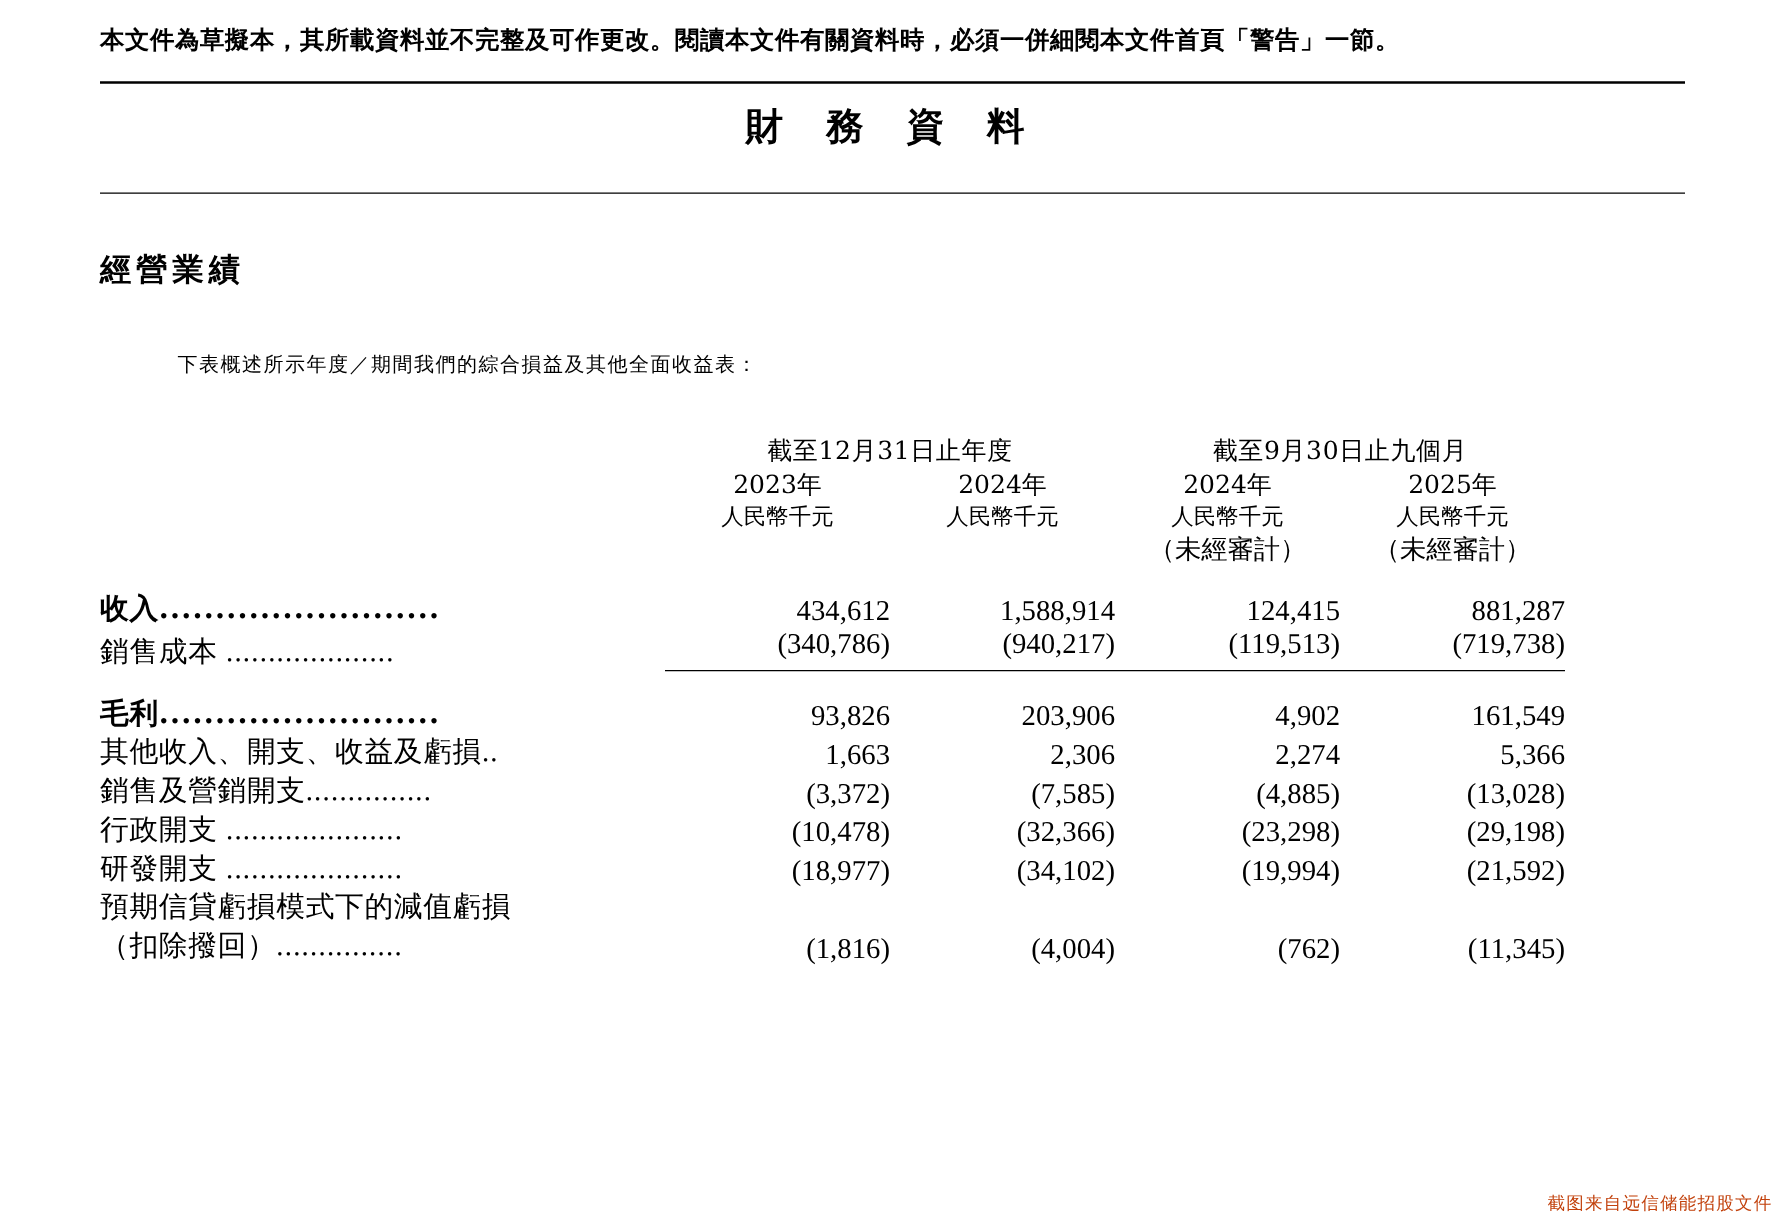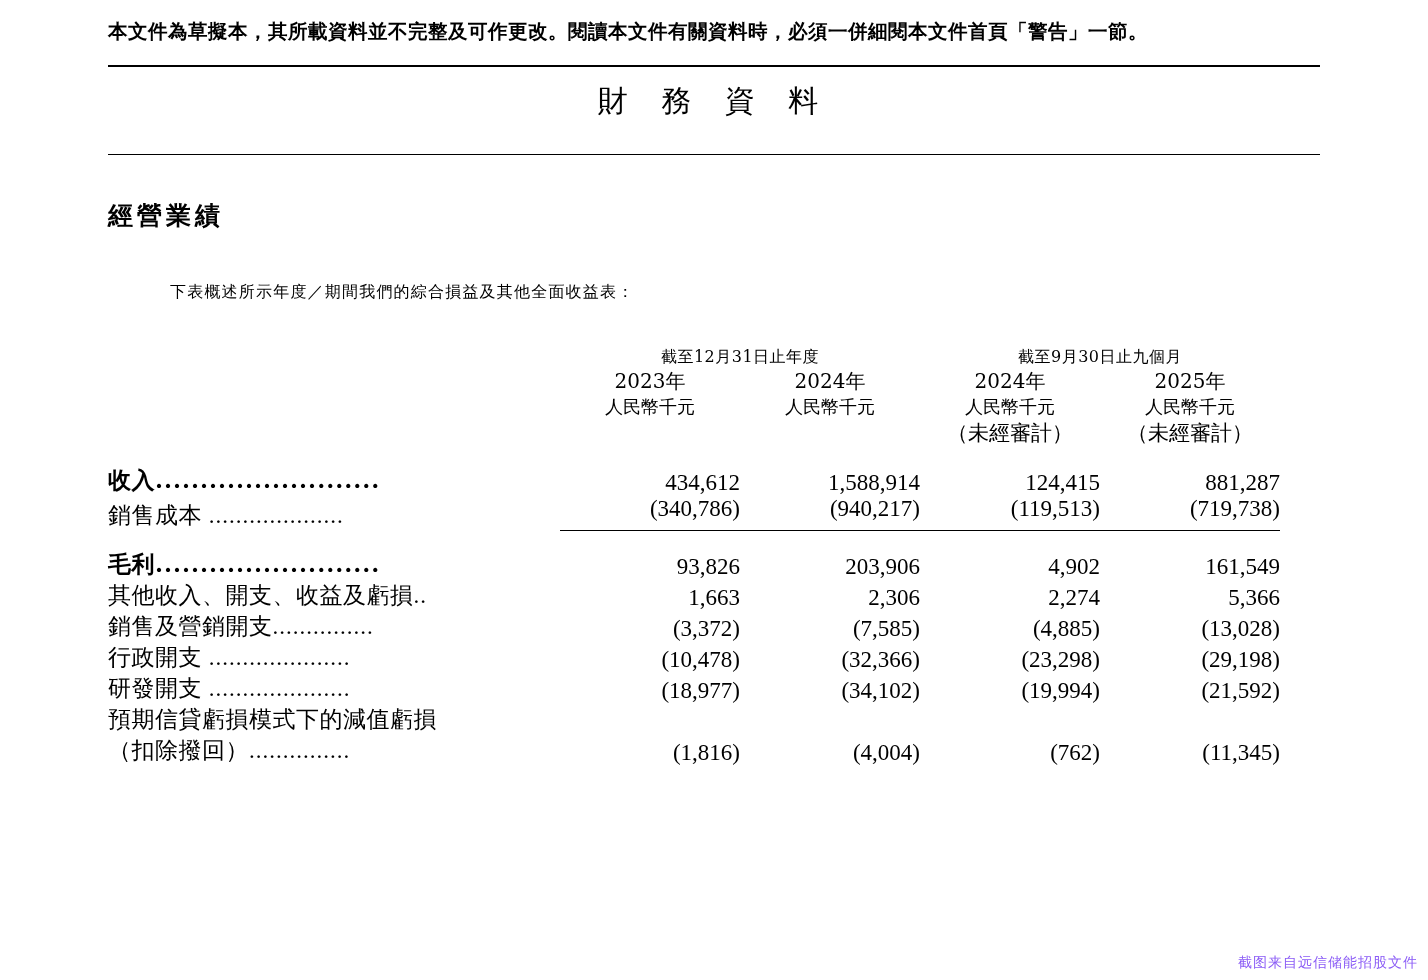--- a/index.html
+++ b/index.html
@@ -13,41 +13,41 @@
     font-family: "Liberation Serif", serif;
     color: #000000;
     position: relative;
     overflow: hidden;
   }
   .page {
     position: relative;
     width: 1428px;
     height: 980px;
     box-sizing: border-box;
-    padding: 0 108px;
+    padding: 0 80px;
   }
   .draft-note {
     font-family: "DejaVu Serif", serif;
     font-weight: bold;
     font-size: 19.5px;
     letter-spacing: 0.5px;
     padding-top: 18px;
     white-space: nowrap;
   }
   .rule {
     border-top: 2px solid #000;
     margin-top: 20px;
   }
   .rule.thin {
     border-top: 1.5px solid #000;
   }
   .doc-title {
     text-align: center;
     font-family: "DejaVu Serif", serif;
-    font-weight: normal;
+    font-weight: bold;
     font-size: 30px;
     letter-spacing: 12px;
     padding: 14px 0 12px 0;
   }
   .section-heading {
     font-family: "DejaVu Serif", serif;
     font-weight: bold;
     font-size: 25px;
     letter-spacing: 4px;
     margin-top: 44px;
@@ -71,21 +71,21 @@
 
   table.fin td, table.fin th {
     padding: 0;
     vertical-align: bottom;
     font-weight: normal;
   }
   .grp-head {
     text-align: center;
     font-family: "DejaVu Serif", serif;
     font-weight: bold;
-    font-size: 16px;
+    font-size: 20px;
     letter-spacing: 0.5px;
     padding-bottom: 7px;
     white-space: nowrap;
   }
   .yr-head {
     text-align: center;
     font-family: "DejaVu Serif", serif;
     font-weight: bold;
     font-size: 20px;
     padding: 14px 0 7px 0;
@@ -132,21 +132,21 @@
   }
   .indent-sub {
     padding-left: 6px;
   }
   .watermark {
     position: absolute;
     right: 10px;
     bottom: 8px;
     font-family: "DejaVu Sans", sans-serif;
     font-size: 14px;
-    color: #8b5cf6;
+    color: #c2410c;
     letter-spacing: 1px;
   }
 </style>
 </head>
 <body>
 
 <div class="page">
 
   <div class="draft-note">本文件為草擬本，其所載資料並不完整及可作更改。閱讀本文件有關資料時，必須一併細閱本文件首頁「警告」一節。</div>
 

